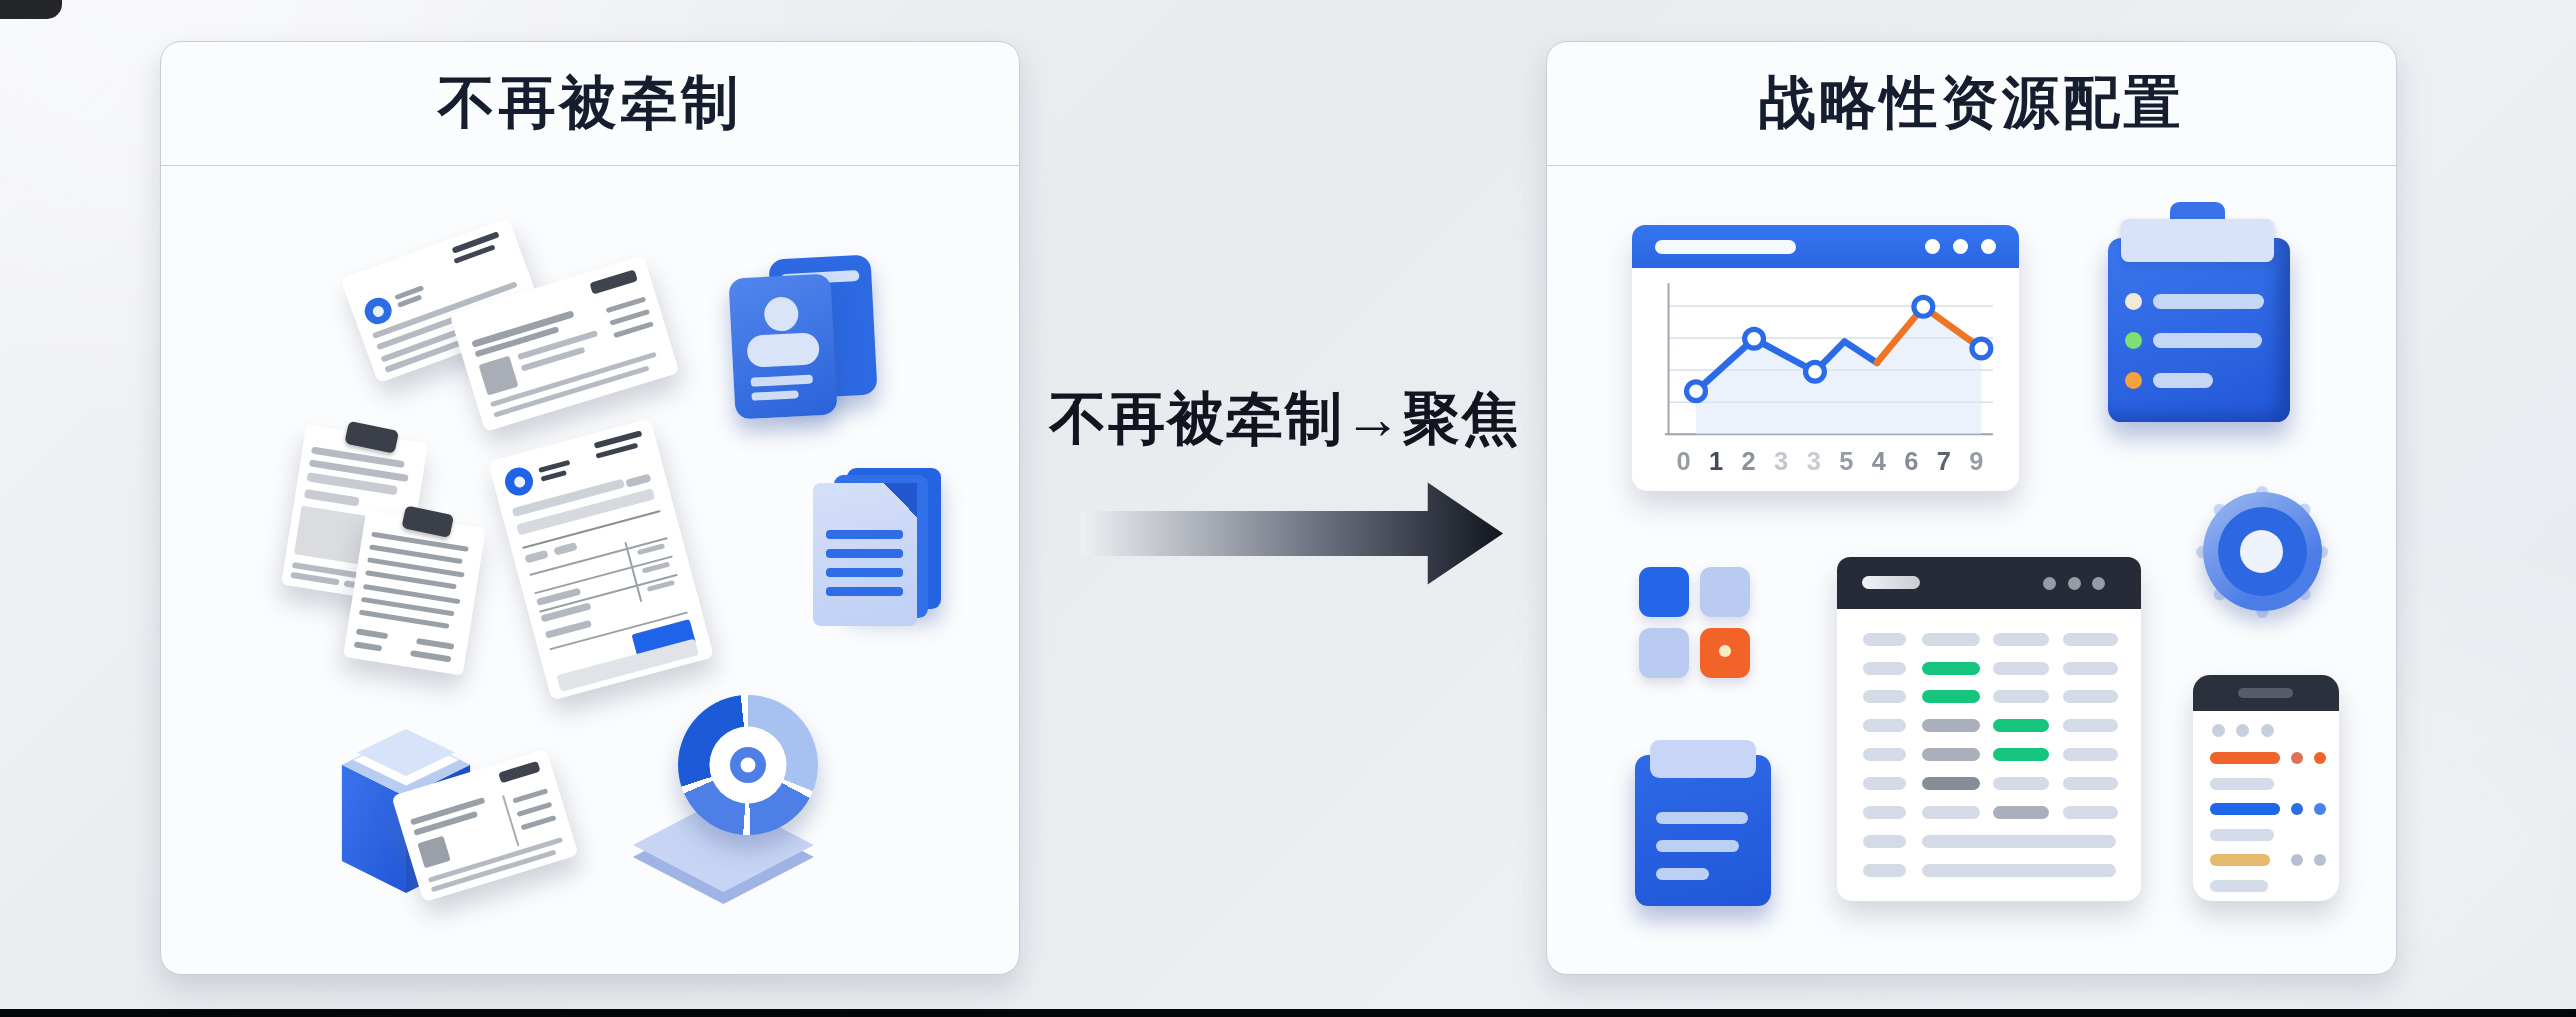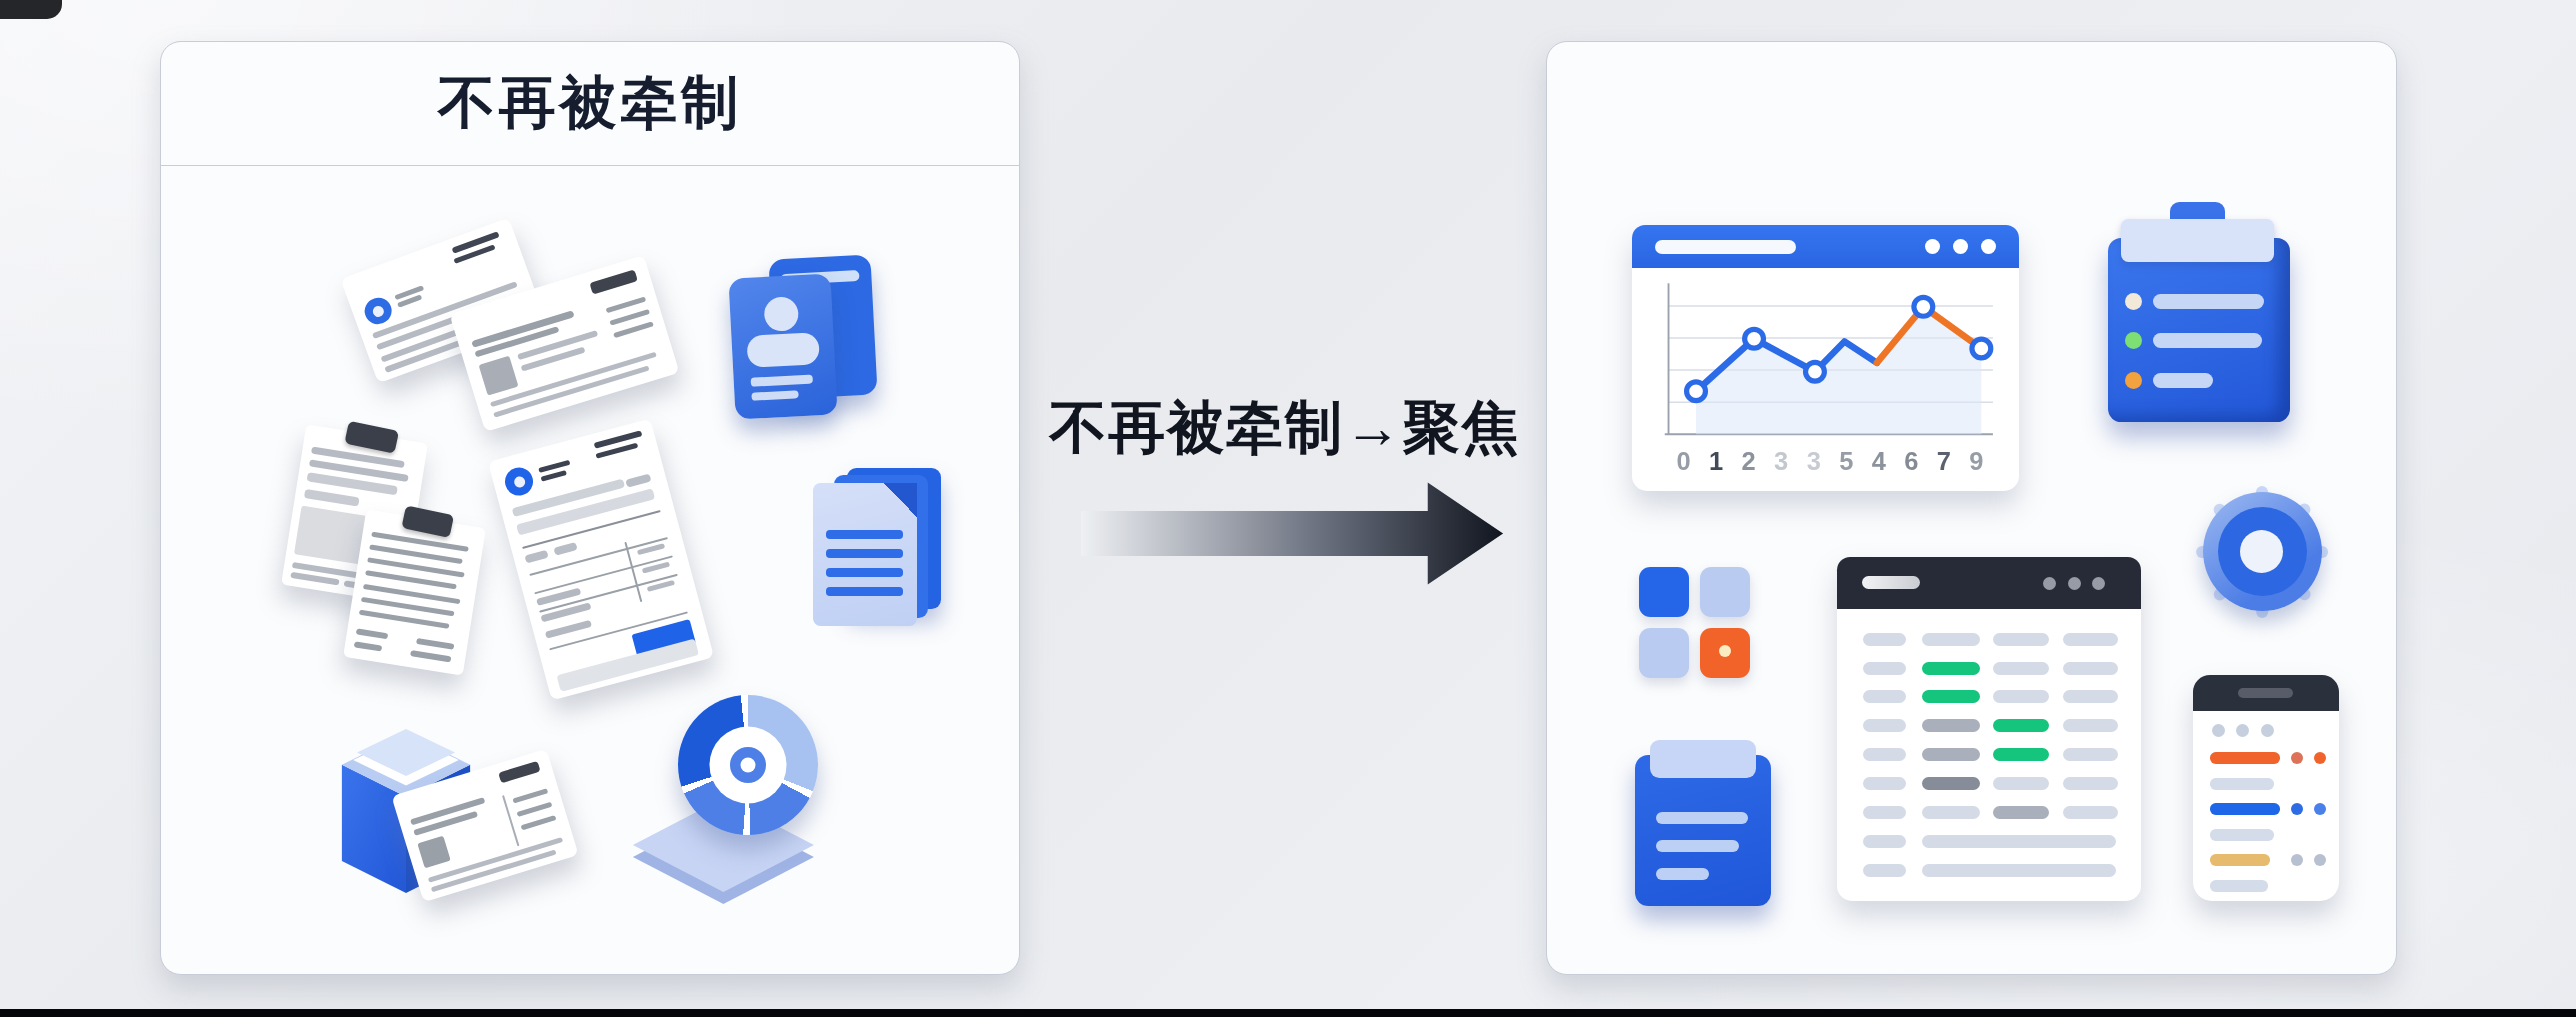--- a/index.html
+++ b/index.html
@@ -16,21 +16,21 @@
   .bottom-bar{left:0;bottom:0;width:100%;height:8.5px;background:#04060a;}
 
   
   .panel{background:#fbfcfd;border:1.9px solid #c7ccd6;border-radius:21px;box-shadow:0 13.2px 28px rgba(130,138,152,.28);}
   .panel-left{left:160px;top:41px;width:858px;height:932px;}
   .panel-right{left:1546px;top:41px;width:849px;height:932px;}
   .panel-header{left:0;top:0;width:100%;height:123px;border-bottom:1.9px solid #c7ccd6;display:flex;align-items:center;justify-content:center;}
   .panel-title{font-size:57px;font-weight:700;color:#161d2e;letter-spacing:3.8px;}
 
   
-  .transition-label{left:1018px;top:390px;width:534px;text-align:center;font-size:57px;font-weight:700;color:#10151f;letter-spacing:1.9px;}
+  .transition-label{left:1018px;top:381px;width:534px;text-align:center;font-size:57px;font-weight:700;color:#10151f;letter-spacing:1.9px;}
   .transition-arrow{left:1081px;top:475px;width:424px;height:117px;}
 
   
   .card{background:#ffffff;border-radius:7.5px;box-shadow:0 15px 24.5px rgba(115,125,145,.32);}
   .ln{position:absolute;border-radius:3.8px;background:#b6bac2;}
   .dot{position:absolute;border-radius:50%;}
 
   
   .badge-card{border-radius:15px;box-shadow:0 13.2px 21px rgba(50,80,160,.35);}
   .doc-layer{position:absolute;border-radius:9.4px;}
@@ -218,20 +218,23 @@
     <linearGradient id="arrowgrad" x1="0" y1="0" x2="1" y2="0">
       <stop offset="0" stop-color="#eef0f3"></stop>
         <stop offset="0.55" stop-color="#6e7482"></stop>
         <stop offset="1" stop-color="#10151f"></stop>
     </linearGradient>
   </defs>
   <polygon points="0,38 368,38 368,8 448,62 368,116 368,86 0,86" fill="url(#arrowgrad)"></polygon>
 </svg>
 
 <div class="abs panel panel-right">
+  <div class="abs panel-header">
+    <span class="panel-title">战略性资源配置</span>
+  </div>
 
   <div class="abs window" style="left:85px;top:183px;width:387px;height:266px;">
     <div class="win-header" style="height:43px;background:linear-gradient(180deg,#3575f0,#2a65e2);">
       <div class="win-pill" style="left:22.6px;top:15px;width:141px;height:14px;background:#f5f8fd;"></div>
       <div class="win-dot" style="right:79px;top:14px;width:15px;height:15px;background:#ffffff;"></div>
       <div class="win-dot" style="right:51px;top:14px;width:15px;height:15px;background:#ffffff;"></div>
       <div class="win-dot" style="right:22.6px;top:14px;width:15px;height:15px;background:#ffffff;"></div>
     </div>
     <svg class="abs" style="left:7.5px;top:47px;width:372px;height:215px;" viewBox="0 0 394 228">
         <line x1="30" y1="36" x2="374" y2="36" stroke="#d8dde5" stroke-width="1.6"></line>

